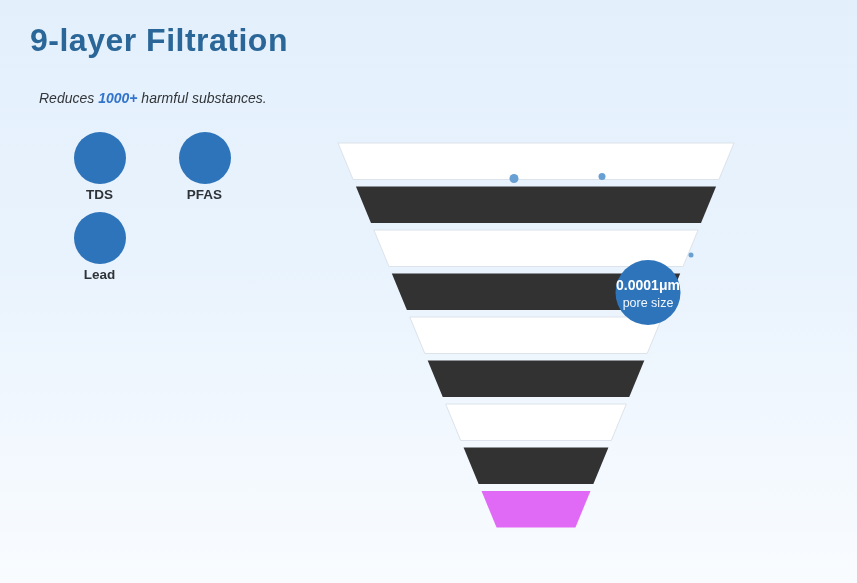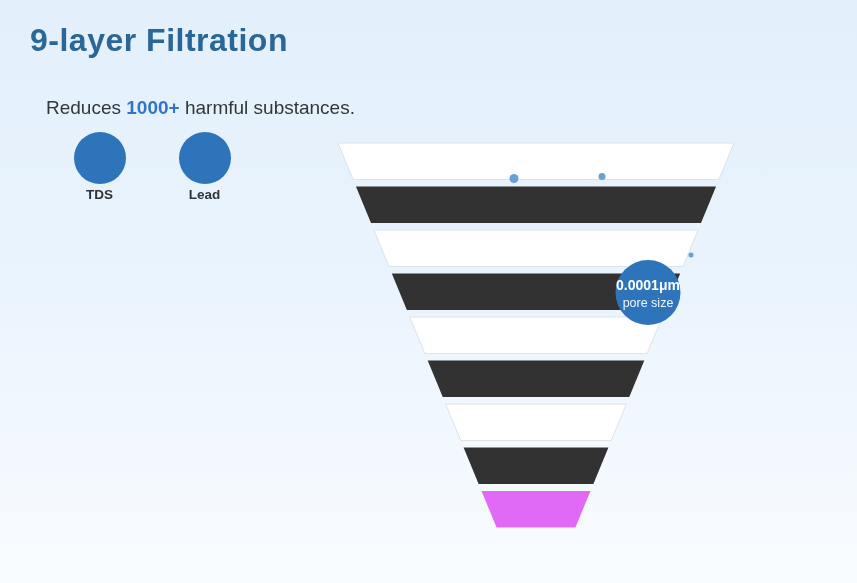--- a/index.html
+++ b/index.html
@@ -22,23 +22,24 @@
     font-size: 32px;
     font-weight: bold;
     letter-spacing: 0.5px;
     color: #2a6697;
     text-align: right;
   }
   .page-subtitle {
     position: absolute;
     left: 31px;
     top: 82px;
-    margin: 15px;
-    font-size: 19px;
+    margin: 8px;
+    font-size: 14px;
     color: #333639;
+    font-style: italic;
   }
   .page-subtitle .highlight {
     font-weight: bold;
   }
   .substances-grid {
     position: absolute;
     left: 47px;
     top: 132px;
     width: 212px;
     display: grid;
@@ -88,20 +89,24 @@
 
   <p class="page-subtitle"><span>Reduces </span><span class="highlight" style="color: rgb(50, 116, 204);">1000+</span><span> harmful substances.</span></p>
 
   <div class="substances-grid">
       <div class="substance">
         <div class="dot-circle" style="background: rgb(46, 116, 186);"></div>
         <div class="substance-label">TDS</div>
       </div>
       <div class="substance">
         <div class="dot-circle" style="background: rgb(46, 116, 186);"></div>
+        <div class="substance-label">PFAS</div>
+      </div>
+      <div class="substance">
+        <div class="dot-circle" style="background: rgb(46, 116, 186);"></div>
         <div class="substance-label">Lead</div>
       </div>
     </div>
 
   <svg class="funnel-svg" viewBox="0 0 857 583" xmlns="http://www.w3.org/2000/svg">
       <polygon points="338,143 734,143 718.9474,179.5 353.0526,179.5" fill="#ffffff" stroke="#dce3ea" stroke-width="1"></polygon>
       <polygon points="355.9394,186.5 716.0606,186.5 701.008,223 370.99199999999996,223" fill="#323232"></polygon>
       <polygon points="373.8788,230 698.1212,230 683.0686000000001,266.5 388.9314,266.5" fill="#ffffff" stroke="#dce3ea" stroke-width="1"></polygon>
       <polygon points="391.8182,273.5 680.1818000000001,273.5 665.1292,310 406.87080000000003,310" fill="#323232"></polygon>
       <polygon points="409.7576,317 662.2424,317 647.1898,353.5 424.8102,353.5" fill="#ffffff" stroke="#dce3ea" stroke-width="1"></polygon>

